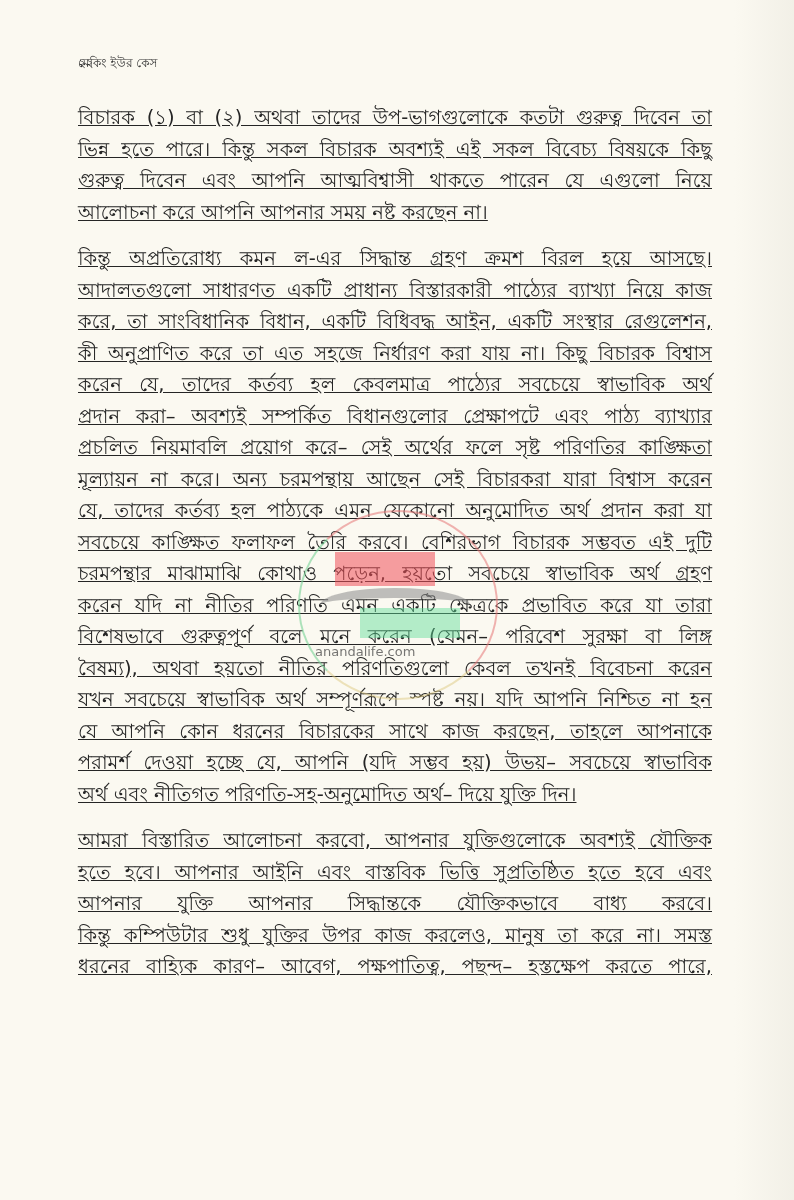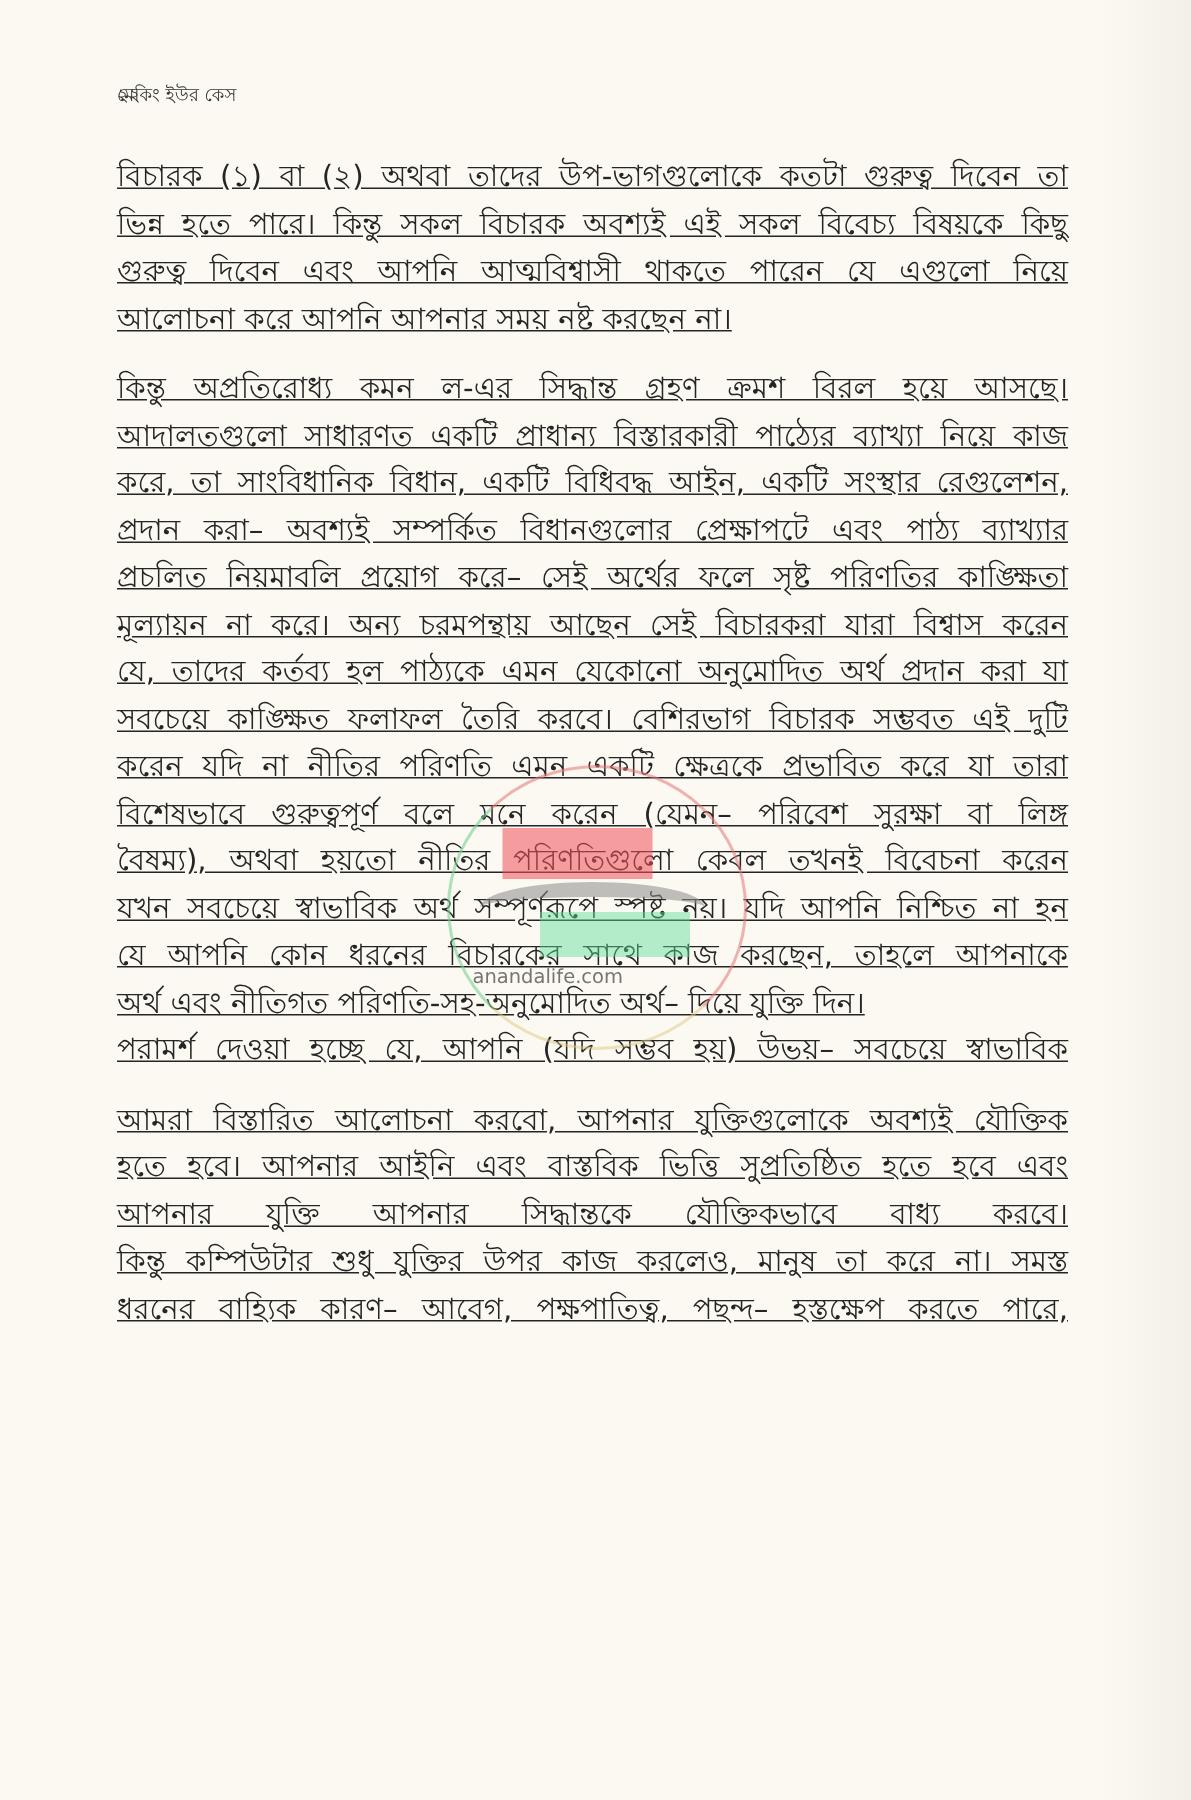--- a/index.html
+++ b/index.html
@@ -55,32 +55,35 @@
   <p class="para">
     <span class="line">বিচারক (১) বা (২) অথবা তাদের উপ-ভাগগুলোকে কতটা গুরুত্ব দিবেন তা</span>
     <span class="line">ভিন্ন হতে পারে। কিন্তু সকল বিচারক অবশ্যই এই সকল বিবেচ্য বিষয়কে কিছু</span>
     <span class="line">গুরুত্ব দিবেন এবং আপনি আত্মবিশ্বাসী থাকতে পারেন যে এগুলো নিয়ে</span>
     <span class="line last">আলোচনা করে আপনি আপনার সময় নষ্ট করছেন না।</span>
   </p>
   <p class="para">
     <span class="line">কিন্তু অপ্রতিরোধ্য কমন ল-এর সিদ্ধান্ত গ্রহণ ক্রমশ বিরল হয়ে আসছে।</span>
     <span class="line">আদালতগুলো সাধারণত একটি প্রাধান্য বিস্তারকারী পাঠ্যের ব্যাখ্যা নিয়ে কাজ</span>
     <span class="line">করে, তা সাংবিধানিক বিধান, একটি বিধিবদ্ধ আইন, একটি সংস্থার রেগুলেশন,</span>
+    <span class="line">কী অনুপ্রাণিত করে তা এত সহজে নির্ধারণ করা যায় না। কিছু বিচারক বিশ্বাস</span>
+    <span class="line">করেন যে, তাদের কর্তব্য হল কেবলমাত্র পাঠ্যের সবচেয়ে স্বাভাবিক অর্থ</span>
     <span class="line">প্রদান করা– অবশ্যই সম্পর্কিত বিধানগুলোর প্রেক্ষাপটে এবং পাঠ্য ব্যাখ্যার</span>
     <span class="line">প্রচলিত নিয়মাবলি প্রয়োগ করে– সেই অর্থের ফলে সৃষ্ট পরিণতির কাঙ্ক্ষিতা</span>
     <span class="line">মূল্যায়ন না করে। অন্য চরমপন্থায় আছেন সেই বিচারকরা যারা বিশ্বাস করেন</span>
     <span class="line">যে, তাদের কর্তব্য হল পাঠ্যকে এমন যেকোনো অনুমোদিত অর্থ প্রদান করা যা</span>
     <span class="line">সবচেয়ে কাঙ্ক্ষিত ফলাফল তৈরি করবে। বেশিরভাগ বিচারক সম্ভবত এই দুটি</span>
+    <span class="line">চরমপন্থার মাঝামাঝি কোথাও পড়েন, হয়তো সবচেয়ে স্বাভাবিক অর্থ গ্রহণ</span>
     <span class="line">করেন যদি না নীতির পরিণতি এমন একটি ক্ষেত্রকে প্রভাবিত করে যা তারা</span>
     <span class="line">বিশেষভাবে গুরুত্বপূর্ণ বলে মনে করেন (যেমন– পরিবেশ সুরক্ষা বা লিঙ্গ</span>
     <span class="line">বৈষম্য), অথবা হয়তো নীতির পরিণতিগুলো কেবল তখনই বিবেচনা করেন</span>
     <span class="line">যখন সবচেয়ে স্বাভাবিক অর্থ সম্পূর্ণরূপে স্পষ্ট নয়। যদি আপনি নিশ্চিত না হন</span>
     <span class="line">যে আপনি কোন ধরনের বিচারকের সাথে কাজ করছেন, তাহলে আপনাকে</span>
+    <span class="line">পরামর্শ দেওয়া হচ্ছে যে, আপনি (যদি সম্ভব হয়) উভয়– সবচেয়ে স্বাভাবিক</span>
     <span class="line last">অর্থ এবং নীতিগত পরিণতি-সহ-অনুমোদিত অর্থ– দিয়ে যুক্তি দিন।</span>
-    <span class="line">পরামর্শ দেওয়া হচ্ছে যে, আপনি (যদি সম্ভব হয়) উভয়– সবচেয়ে স্বাভাবিক</span>
   </p>
   <p class="para">
     <span class="line">আমরা বিস্তারিত আলোচনা করবো, আপনার যুক্তিগুলোকে অবশ্যই যৌক্তিক</span>
     <span class="line">হতে হবে। আপনার আইনি এবং বাস্তবিক ভিত্তি সুপ্রতিষ্ঠিত হতে হবে এবং</span>
     <span class="line">আপনার যুক্তি আপনার সিদ্ধান্তকে যৌক্তিকভাবে বাধ্য করবে।</span>
     <span class="line">কিন্তু কম্পিউটার শুধু যুক্তির উপর কাজ করলেও, মানুষ তা করে না। সমস্ত</span>
     <span class="line">ধরনের বাহ্যিক কারণ– আবেগ, পক্ষপাতিত্ব, পছন্দ–  হস্তক্ষেপ করতে পারে,</span>
   </p>
 </div>
 

